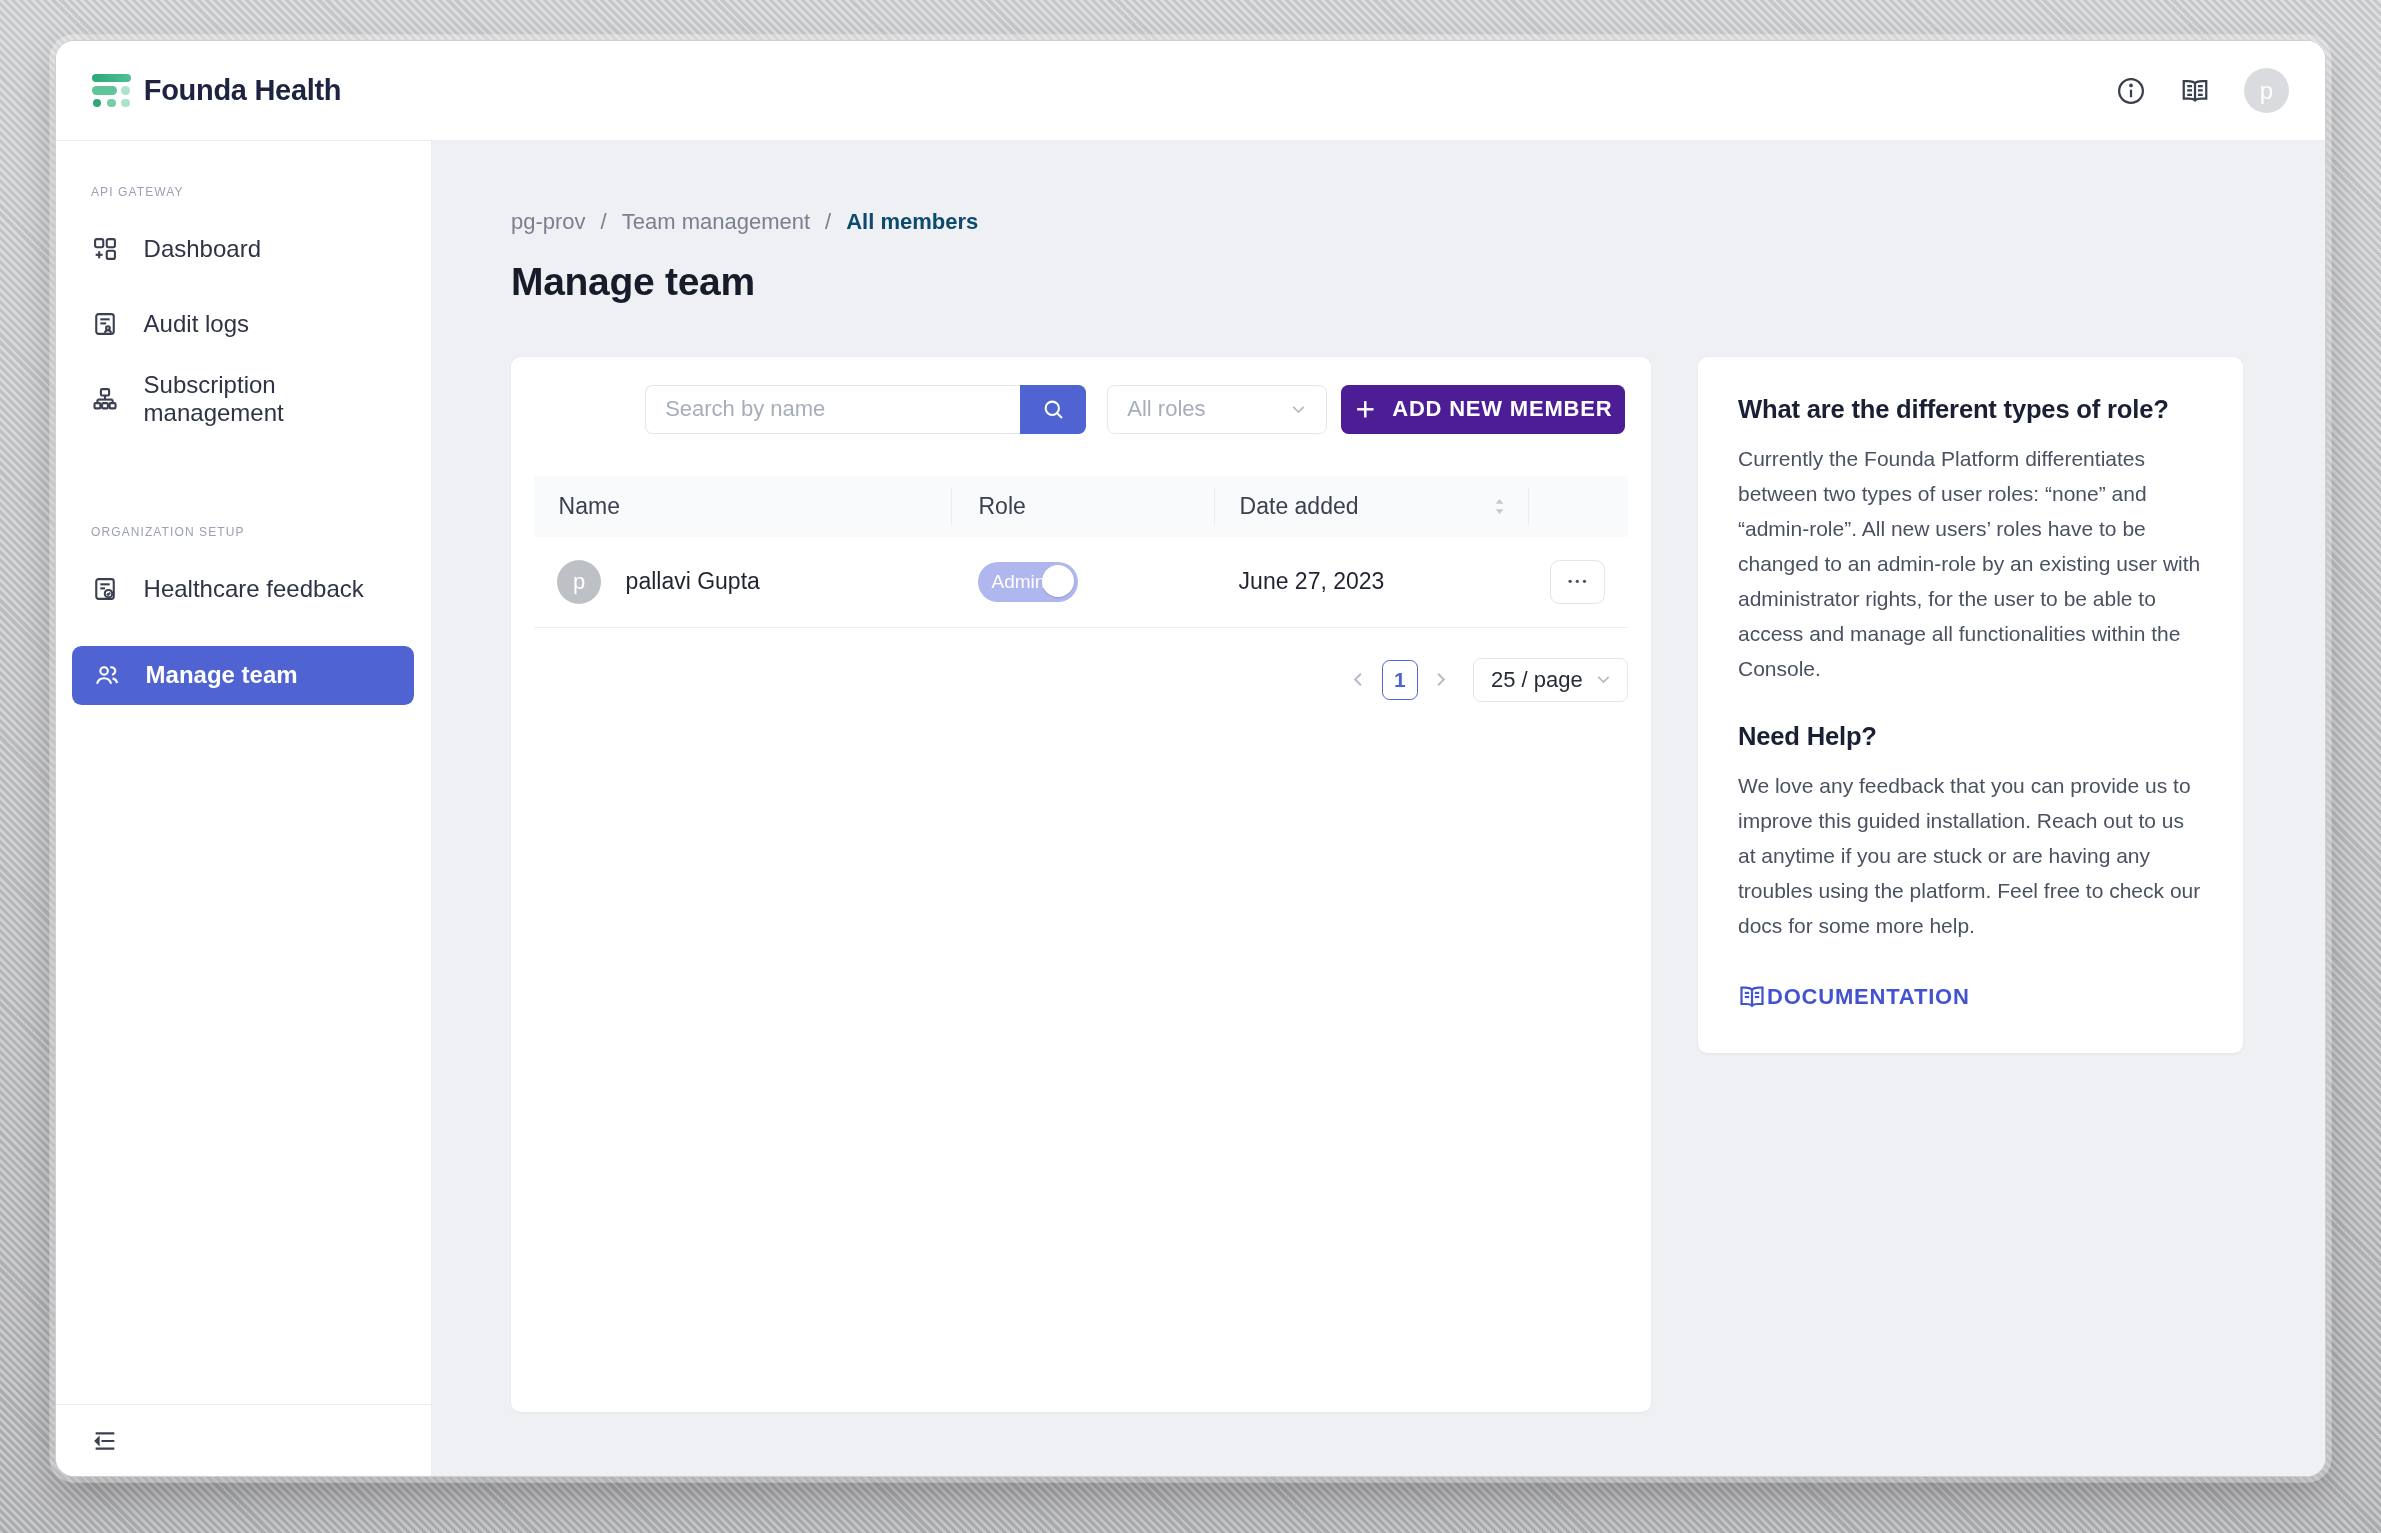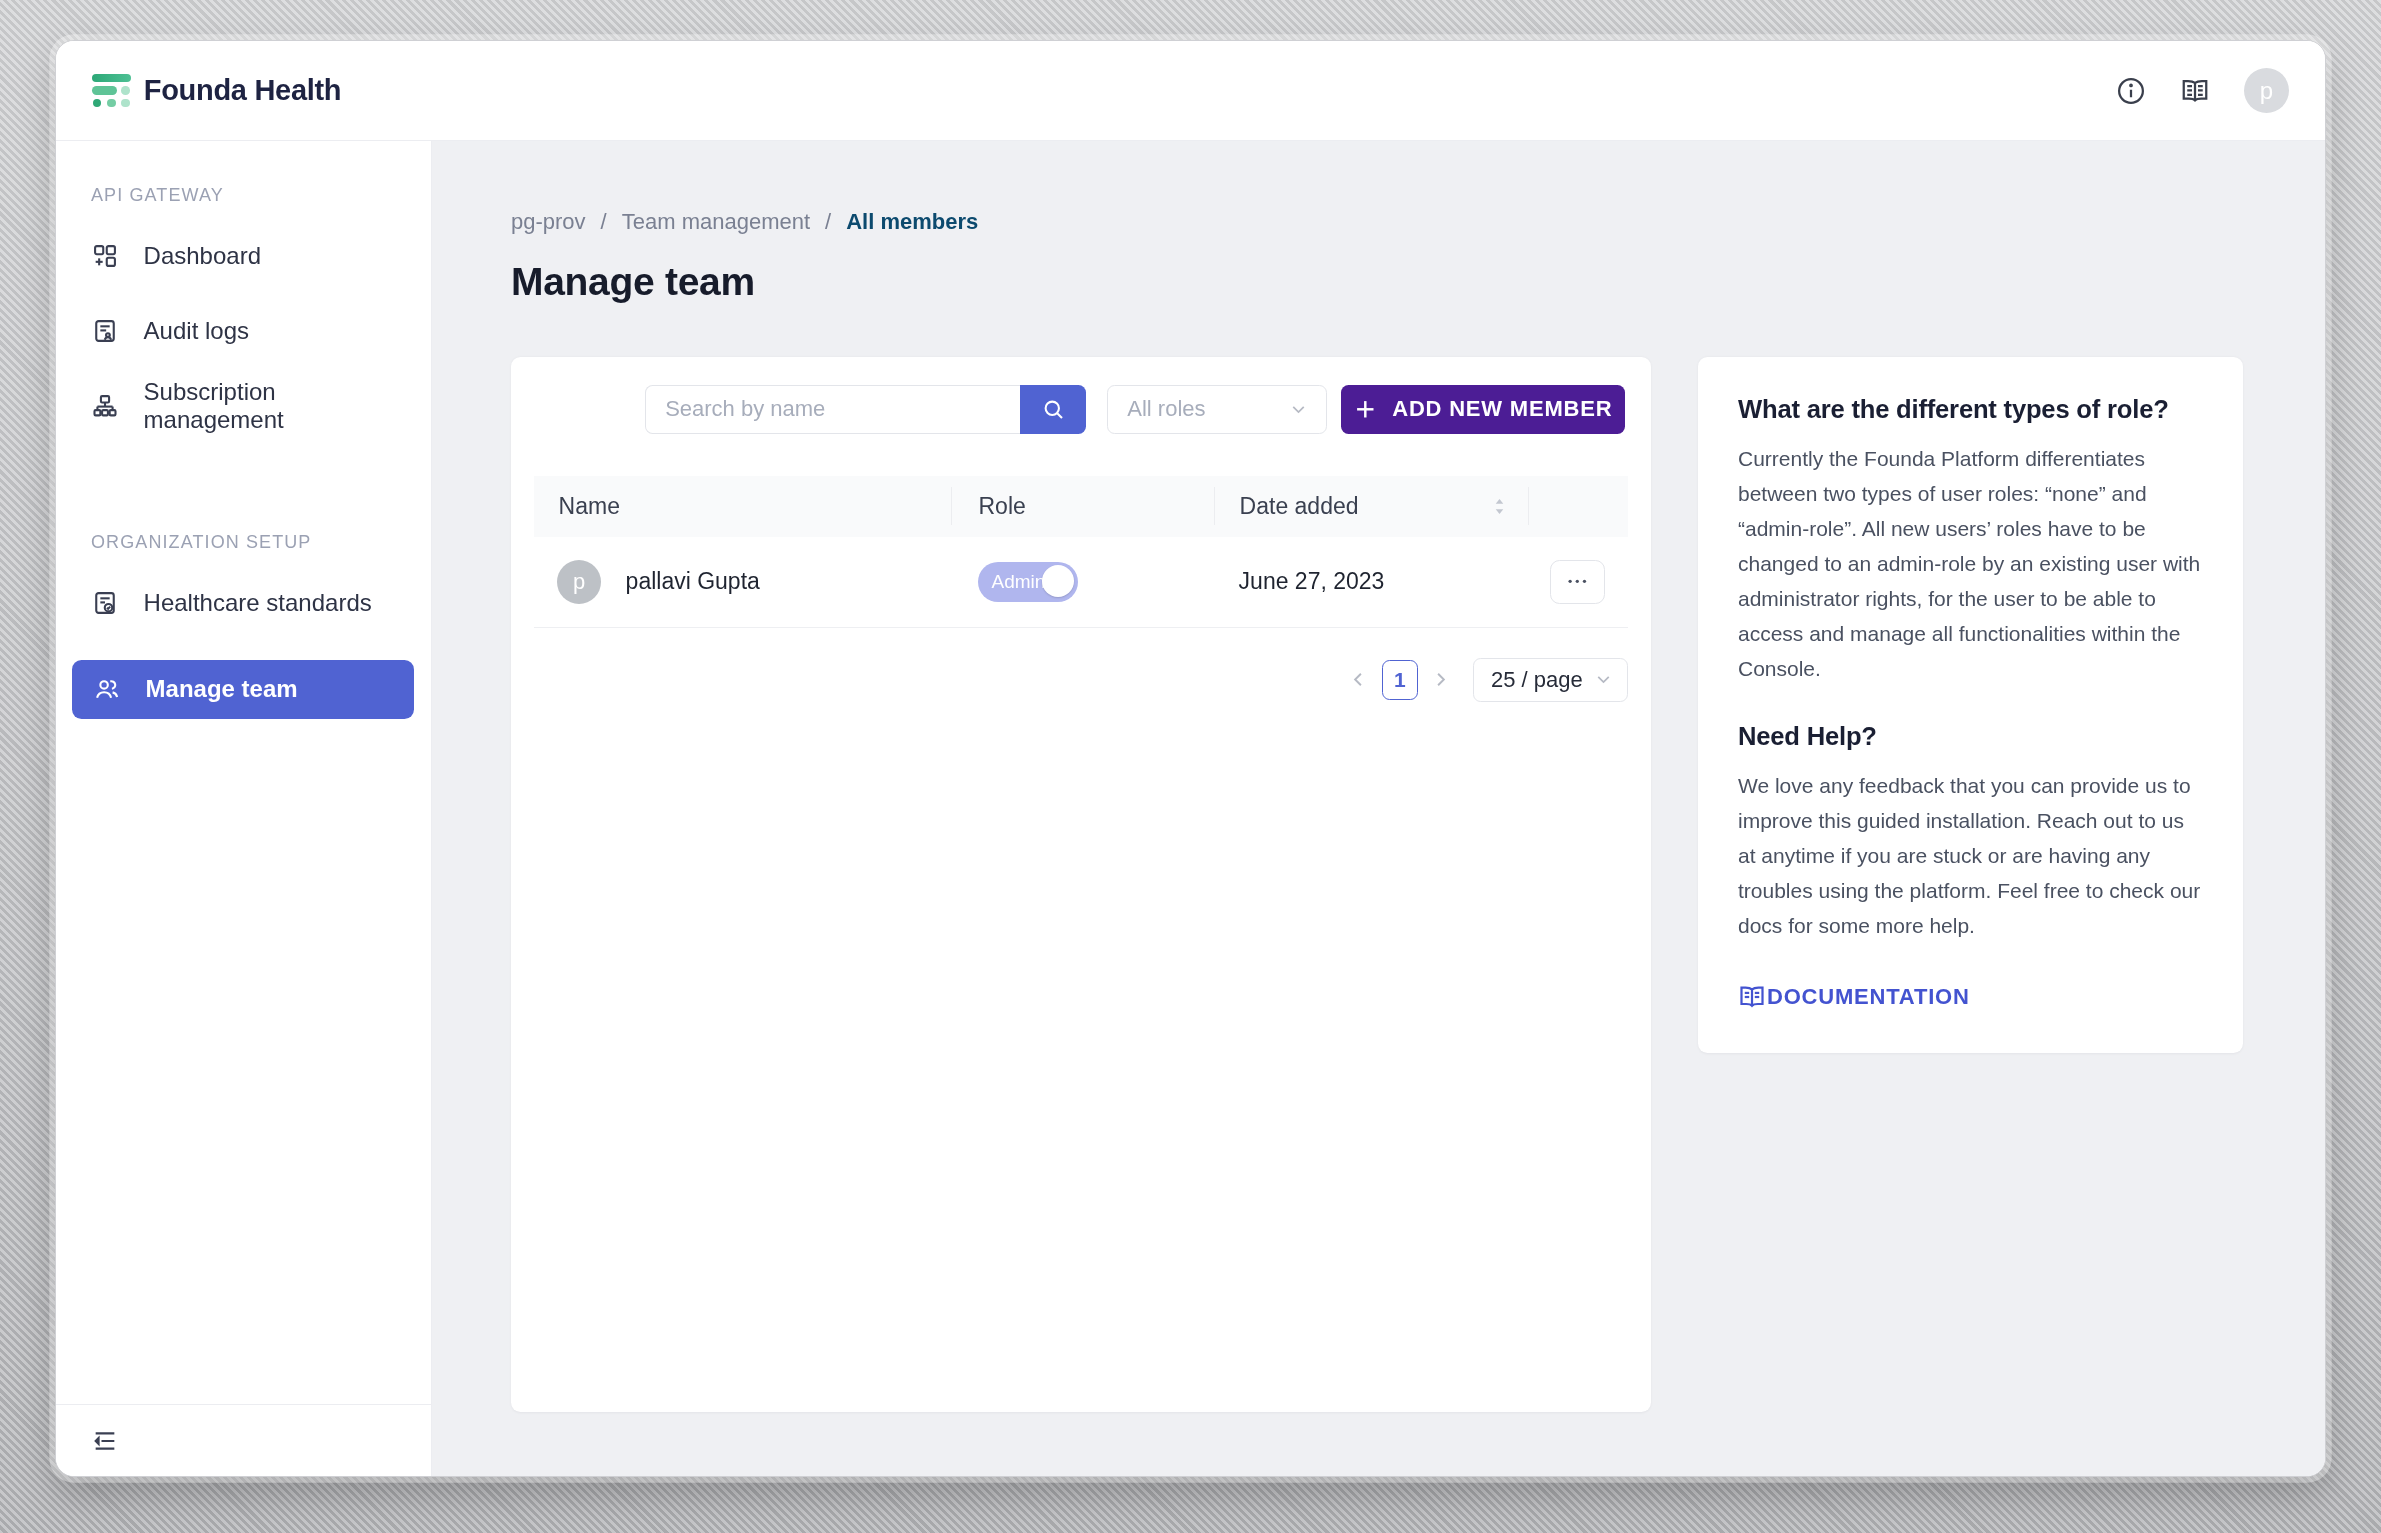--- a/index.html
+++ b/index.html
@@ -29,21 +29,21 @@
   .tb-icon { width:30px; height:30px; color:#3a3f4c; display:flex; }
   .avatar { width:45px; height:45px; border-radius:50%; background:#d9dbdf; color:#fff;
     display:flex; align-items:center; justify-content:center; font-size:24px; }
 
   
   .body-row { display:flex; height:1335px; }
   .sidebar { width:376px; background:#fff; border-right:0.9px solid #ECEDF1; display:flex; flex-direction:column; }
   .main { flex:1; background:#EFF0F3; padding:68px 0 0 79px; overflow:hidden; }
 
   
-  .side-section-label { margin:44px 0 26.5px 35px; font-size:18px; letter-spacing:1.1px; color:#9ba1b3; }
+  .side-section-label { margin:44px 0 26.5px 35px; font-size:12px; letter-spacing:1.1px; color:#9ba1b3; }
   .side-section-label.second { margin-top:74px; }
   .side-item { height:47px; margin:0 16px 28px 0; display:flex; align-items:center; gap:24.6px;
     padding-left:35px; font-size:24px; color:#2e3345; cursor:pointer; }
   .side-item .s-icon { width:28px; height:28px; color:#3a3f52; flex:0 0 28px; display:flex; }
   .side-item.active { margin:5.7px 17px 0 16px; padding-left:21px; height:59px; border-radius:9.5px;
     background:#5063D2; color:#fff; font-weight:bold; }
   .side-item.active .s-icon { color:#fff; }
   .side-spacer { flex:1; }
   .side-footer { border-top:0.9px solid #ECEDF1; height:72px; display:flex; align-items:center; padding:0 35px; }
   .collapse-btn { width:28px; height:28px; color:#3a3f52; cursor:pointer; display:flex; }
@@ -213,21 +213,21 @@
         <div class="side-item">
           <span class="s-icon">
             <svg viewBox="0 0 24 24" fill="none" stroke="currentColor" stroke-width="1.8">
                 <rect x="4.5" y="3.5" width="15" height="17" rx="2"></rect>
                 <line x1="8" y1="8" x2="16" y2="8"></line>
                 <line x1="8" y1="11.5" x2="12" y2="11.5"></line>
                 <circle cx="15" cy="16" r="3.2"></circle>
                 <path d="M13.7 16l1 1 1.7-1.9"></path>
               </svg>
           </span>
-          <span>Healthcare standards</span>
+          <span>Healthcare feedback</span>
         </div>
 
         <div class="side-item active">
           <span class="s-icon">
             <svg viewBox="0 0 24 24" fill="none" stroke="currentColor" stroke-width="1.8">
                 <circle cx="9.5" cy="8.5" r="3.2"></circle>
                 <path d="M3.5 19.5c.7-3 3-4.7 6-4.7s5.3 1.7 6 4.7"></path>
                 <path d="M14.8 5.6a3.2 3.2 0 1 1 1.4 6.2"></path>
                 <path d="M16.8 14.9c2.1.5 3.4 1.9 3.9 4"></path>
               </svg>

